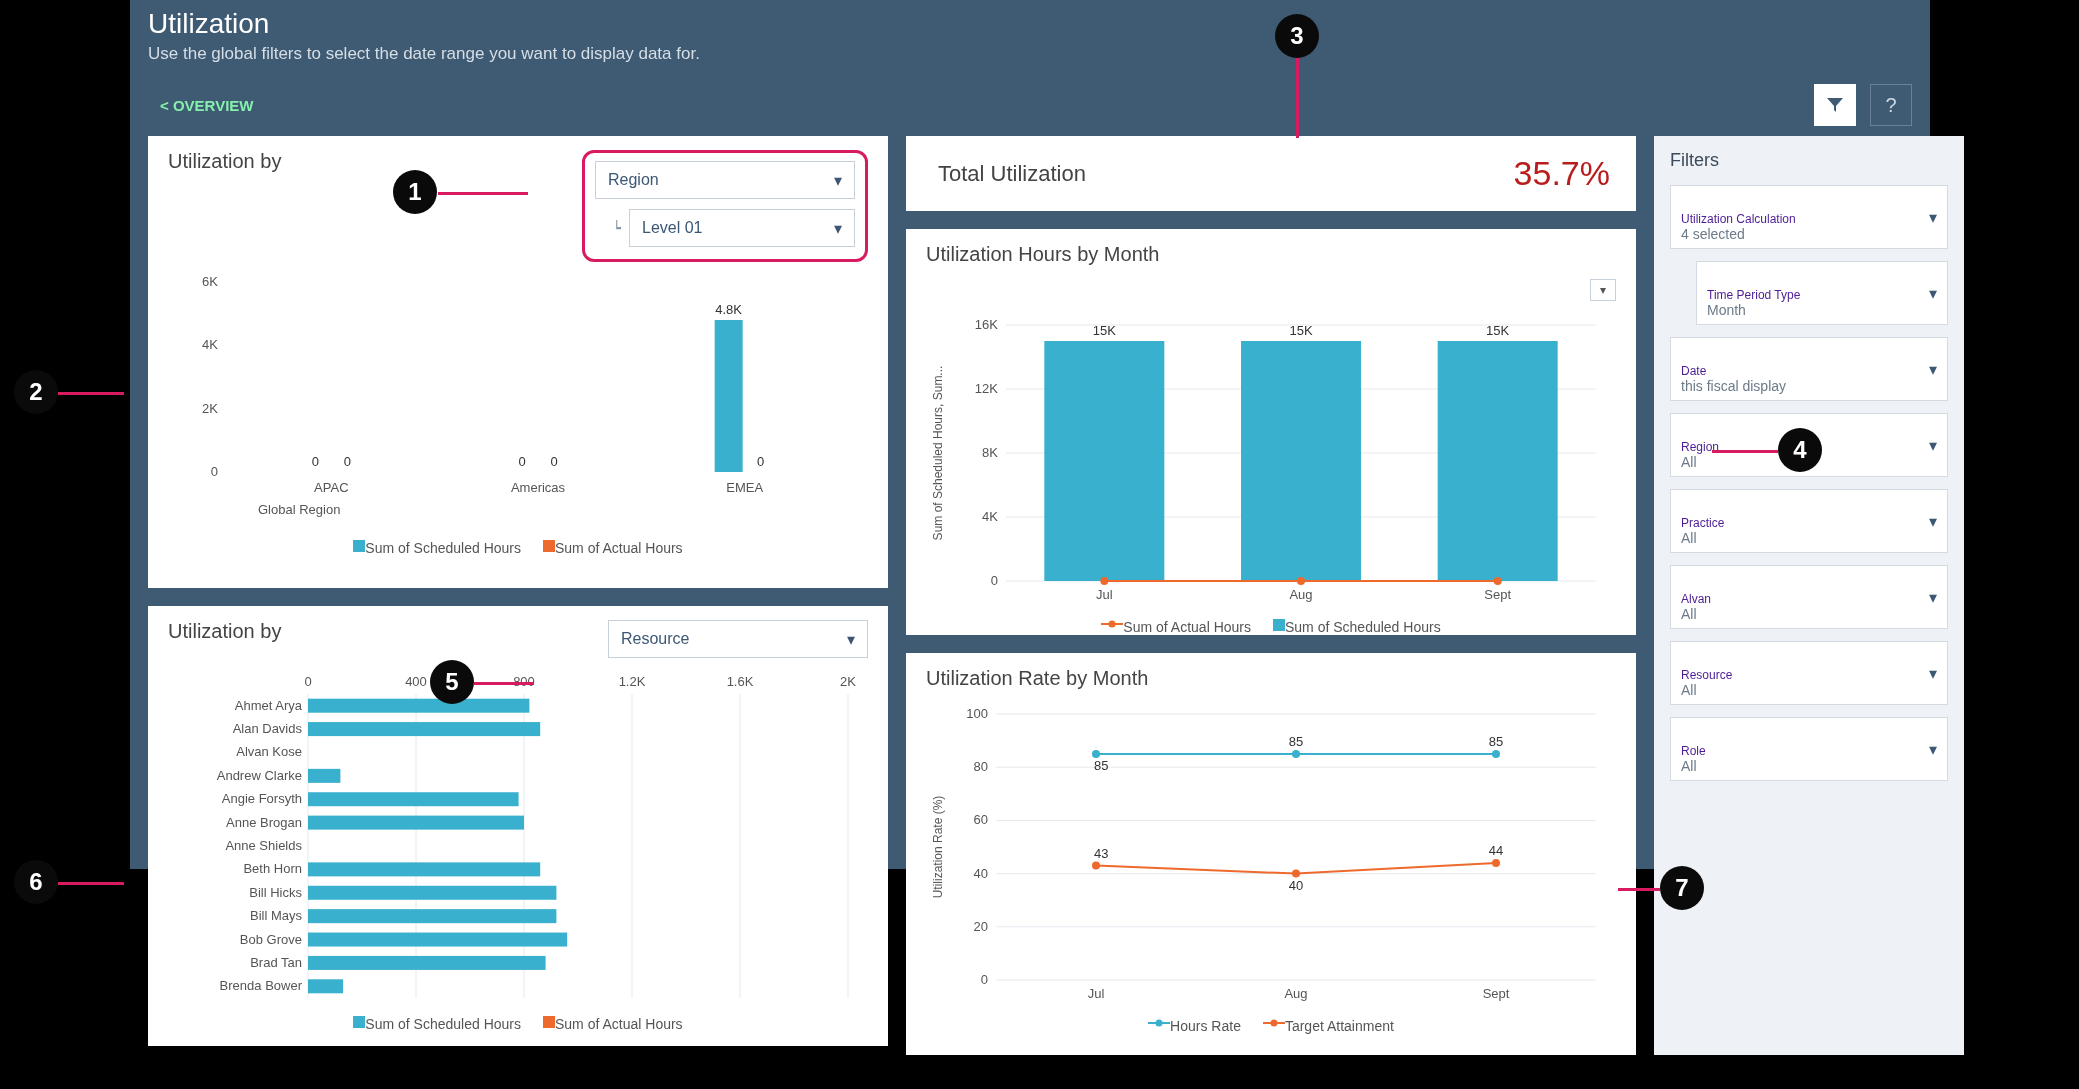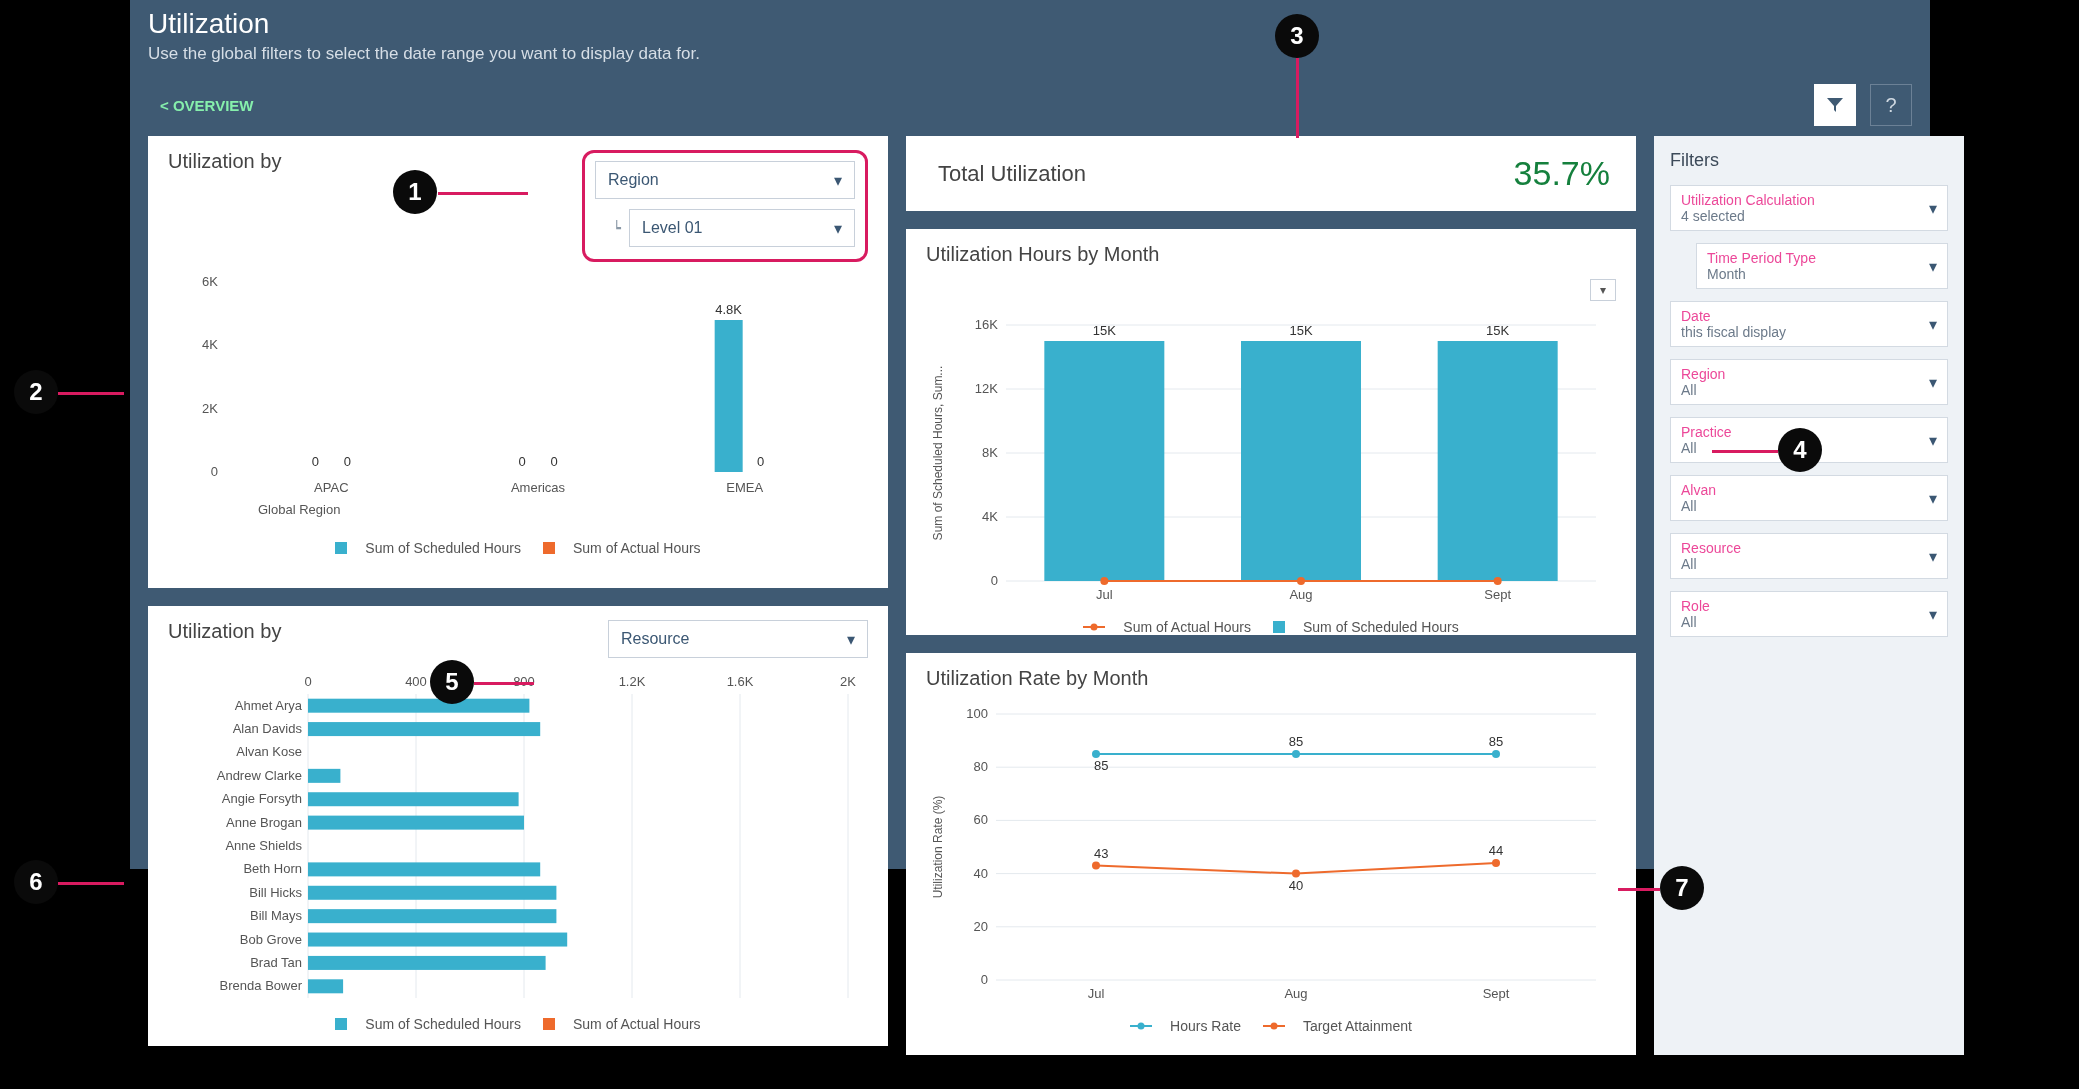--- a/index.html
+++ b/index.html
@@ -24,34 +24,34 @@
 .top-row { display: flex; align-items: flex-start; justify-content: space-between; }
 .select-stack { display: flex; flex-direction: column; gap: 10px; align-items: flex-end; }
 .sel-indent { display: flex; align-items: center; gap: 6px; }
 .sel-indent .indent-mark { color: #8a98a6; font-size: 14px; margin-right: 2px; }
 .select { width: 260px; height: 38px; border: 1px solid #c8d0da; background: #fff; display: flex; align-items: center; justify-content: space-between; padding: 0 12px; color: #3b5773; font-size: 16px; cursor: pointer; }
 .select.small { width: 226px; }
 .chev { color: #3b5773; }
 .outline-box { border: 3px solid #d81b60; border-radius: 12px; padding: 8px 10px 12px 10px; }
 .chart-area { margin-top: 10px; }
 .legend-row { display: flex; gap: 22px; justify-content: center; font-size: 14px; color: #555; margin-top: 4px; }
-.legend-row .li { display: flex; align-items: center; gap: 18px; }
+.legend-row .li { display: flex; gap: 0; }
 .swatch { width: 12px; height: 12px; }
 .swatch.cyan { background: #39b0cd; }
 .swatch.orange { background: #ee6a2c; }
 .tick-label { font-size: 13px; fill: #555; }
 .data-label { font-size: 13px; fill: #333; }
 .kpi-card { display: flex; align-items: center; justify-content: space-between; padding: 18px 26px 18px 32px; }
-.kpi-value { font-size: 34px; color: #15803d; font-weight: 400; }
+.kpi-value { font-size: 34px; color: #b91c1c; font-weight: 400; }
 .filters-card { background: #eef2f6; padding: 14px 16px 20px 16px; height: 100%; }
 .filters-title { font-size: 18px; color: #3c4a59; margin-bottom: 14px; }
 .filter-box { background: #fff; border: 1px solid #d3dae2; padding: 6px 10px; margin-bottom: 12px; display: flex; justify-content: space-between; align-items: center; cursor: pointer; }
 .filter-box.indent { margin-left: 26px; }
 .filter-box .fl { display: flex; flex-direction: column; }
-.filter-box .fl .fname { font-size: 14px; color: #ec4899; }
+.filter-box .fl .fname { font-size: 12px; color: #4c1d95; margin-top: 20px; }
 .filter-box .fl .fval { font-size: 14px; color: #6c7a8a; }
 .marker { position: absolute; width: 44px; height: 44px; border-radius: 50%; background: #0a0a0a; color: #fff; display: flex; align-items: center; justify-content: center; font-size: 24px; font-weight: 700; z-index: 50; }
 .marker-line { position: absolute; background: #d81b60; z-index: 49; }
 .small-btn { width: 26px; height: 22px; border: 1px solid #c8d0da; display: inline-flex; align-items: center; justify-content: center; cursor: pointer; font-size: 12px; color: #555; }
 svg text { font-family: "Segoe UI", Arial, sans-serif; }
 .rot-label { font-size: 12px; fill: #555; }
 </style>
 </head>
 <body>
 

